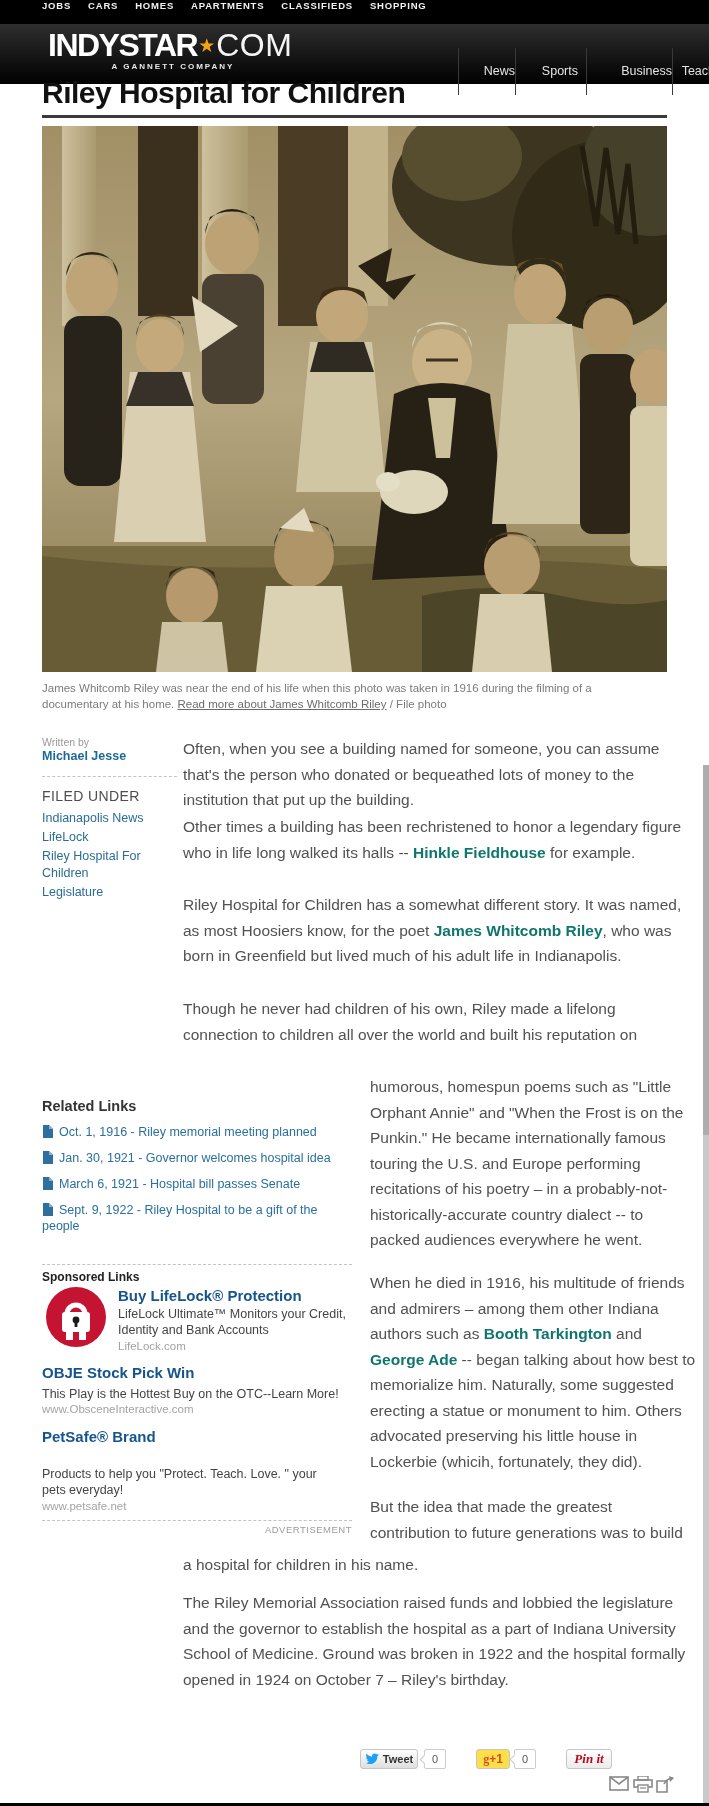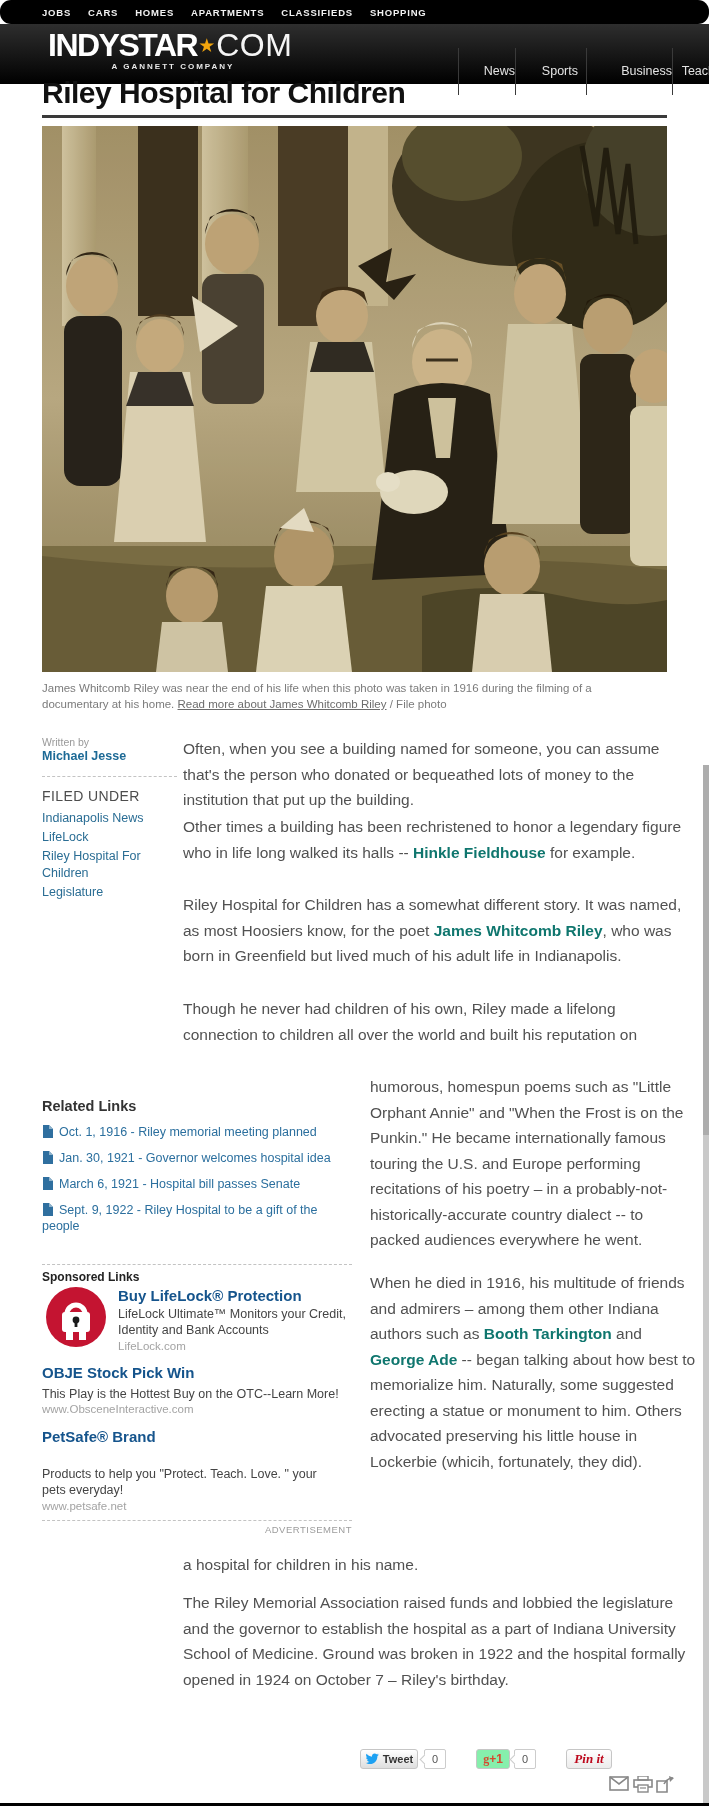--- a/index.html
+++ b/index.html
@@ -1,20 +1,20 @@
 <!DOCTYPE html>
 <html><head>
 <meta charset="utf-8">
 <style>
   html,body{margin:0;padding:0;background:#fff;}
   .page{position:relative;width:709px;height:1806px;background:#fff;overflow:hidden;
         font-family:"Liberation Sans",sans-serif;}
   
   .topbar{position:absolute;left:0;top:0;width:709px;height:24px;background:#000;
-          display:flex;align-items:center;padding-left:42px;box-sizing:border-box;gap:17px;border-radius:11px;}
+          display:flex;align-items:flex-start;padding-left:42px;box-sizing:border-box;gap:17px;}
   .topbar a{color:#f2f2f2;font-size:9.5px;font-weight:bold;letter-spacing:.8px;text-decoration:none;cursor:pointer;}
   .masthead{position:absolute;left:0;top:24px;width:709px;height:60px;
             background:linear-gradient(180deg,#2e2e2e 0%,#151515 55%,#000 100%);}
   .logo{position:absolute;left:48px;top:3px;width:250px;cursor:pointer;}
   .logo-line{white-space:nowrap;}
   .logo-part1{color:#fff;font-weight:bold;font-size:32px;letter-spacing:-1.5px;}
   .logo-star{color:#f2a50d;font-size:19px;vertical-align:4px;padding:0 1px;}
   .logo-part2{color:#f5f5f5;font-weight:400;font-size:32px;letter-spacing:.5px;}
   .logo-tagline{color:#e8e8e8;font-size:8px;font-weight:bold;letter-spacing:2px;text-align:center;margin-top:-2px;}
   .mainnav{position:absolute;left:458px;top:24px;height:47px;display:flex;}
@@ -62,21 +62,21 @@
   .btn{position:absolute;height:20px;box-sizing:border-box;border:1px solid #c6c6c6;border-radius:3px;
        background:linear-gradient(#fff,#dedede);display:flex;align-items:center;justify-content:center;
        cursor:pointer;}
   .tweet-btn{left:360px;top:1749px;width:58px;gap:4px;}
   .tweet-btn span{font-size:11px;font-weight:bold;color:#333;}
   .bubble{position:absolute;top:1749px;width:22px;height:20px;box-sizing:border-box;border:1px solid #ccc;
           border-radius:2px;background:#fff;text-align:center;line-height:18px;font-size:11px;color:#555;}
   .bubble:before{content:"";position:absolute;left:-4px;top:6px;width:6px;height:6px;background:#fff;
                  border-left:1px solid #ccc;border-bottom:1px solid #ccc;transform:rotate(45deg);}
   .tweet-count{left:424px;}
-  .gplus-btn{left:476px;top:1749px;width:34px;background:#86efac;}
+  .gplus-btn{left:476px;top:1749px;width:34px;background:#fde047;}
   .gplus-btn span{font-size:12px;color:#d6492f;font-weight:bold;}
   .gplus-g{font-family:"Liberation Serif",serif;font-size:14px;}
   .gplus-count{left:514px;}
   .pinit-btn{left:566px;top:1749px;width:46px;background:linear-gradient(#fefefe,#ececec);}
   .pinit-btn span{font-family:"Liberation Serif",serif;font-style:italic;font-weight:bold;
                   font-size:13px;color:#bd081c;}
   .iconbtn{position:absolute;top:1776px;width:20px;height:16px;cursor:pointer;}
   .ic-mail{left:609px;} .ic-print{left:633px;} .ic-share{left:656px;}
   
   .scrollstrip{position:absolute;left:703px;top:765px;width:6px;height:1038px;background:#c9c9c9;}
@@ -212,20 +212,21 @@
     <div class="flink">Riley Hospital For Children</div>
     <div class="flink">Legislature</div>
   </div>
 
   <div class="para wide" style="top:736px">Often, when you see a building named for someone, you can assume that's the person who donated or bequeathed lots of money to the institution that put up the building.</div>
   <div class="para wide" style="top:814px"><span>Other times a building has been rechristened to honor a legendary figure who in life long walked its halls -- </span><a class="blink">Hinkle Fieldhouse</a><span> for example.</span></div>
   <div class="para wide" style="top:892px"><span>Riley Hospital for Children has a somewhat different story. It was named, as most Hoosiers know, for the poet </span><a class="blink">James Whitcomb Riley</a><span>, who was born in Greenfield but lived much of his adult life in Indianapolis.</span></div>
   <div class="para wide" style="top:996px">Though he never had children of his own, Riley made a lifelong connection to children all over the world and built his reputation on</div>
   <div class="para narrow" style="top:1074px">humorous, homespun poems such as "Little Orphant Annie" and "When the Frost is on the Punkin." He became internationally famous touring the U.S. and Europe performing recitations of his poetry – in a probably-not-historically-accurate country dialect -- to packed audiences everywhere he went.</div>
   <div class="para narrow" style="top:1270px"><span>When he died in 1916, his multitude of friends and admirers – among them other Indiana authors such as </span><a class="blink">Booth Tarkington</a><span> and </span><a class="blink">George Ade</a><span> -- began talking about how best to memorialize him. Naturally, some suggested erecting a statue or monument to him. Others advocated preserving his little house in Lockerbie (whicih, fortunately, they did).</span></div>
+  <div class="para narrow" style="top:1494px">But the idea that made the greatest contribution to future generations was to build</div>
   <div class="para wide" style="top:1552px">a hospital for children in his name.</div>
   <div class="para wide" style="top:1590px">The Riley Memorial Association raised funds and lobbied the legislature and the governor to establish the hospital as a part of Indiana University School of Medicine. Ground was broken in 1922 and the hospital formally opened in 1924 on October 7 – Riley's birthday.</div>
 
   <div class="related-title">Related Links</div>
   <div class="related-list">
     <div class="rel-item"><svg width="11" height="13">
           <path d="M1 0 h6 l4 4 v9 h-10 z" fill="#2f6f9f"></path>
           <path d="M7 0 l4 4 h-4 z" fill="#8fb3cc"></path>
         </svg><span>Oct. 1, 1916 - Riley memorial meeting planned</span></div>
     <div class="rel-item"><svg width="11" height="13">

